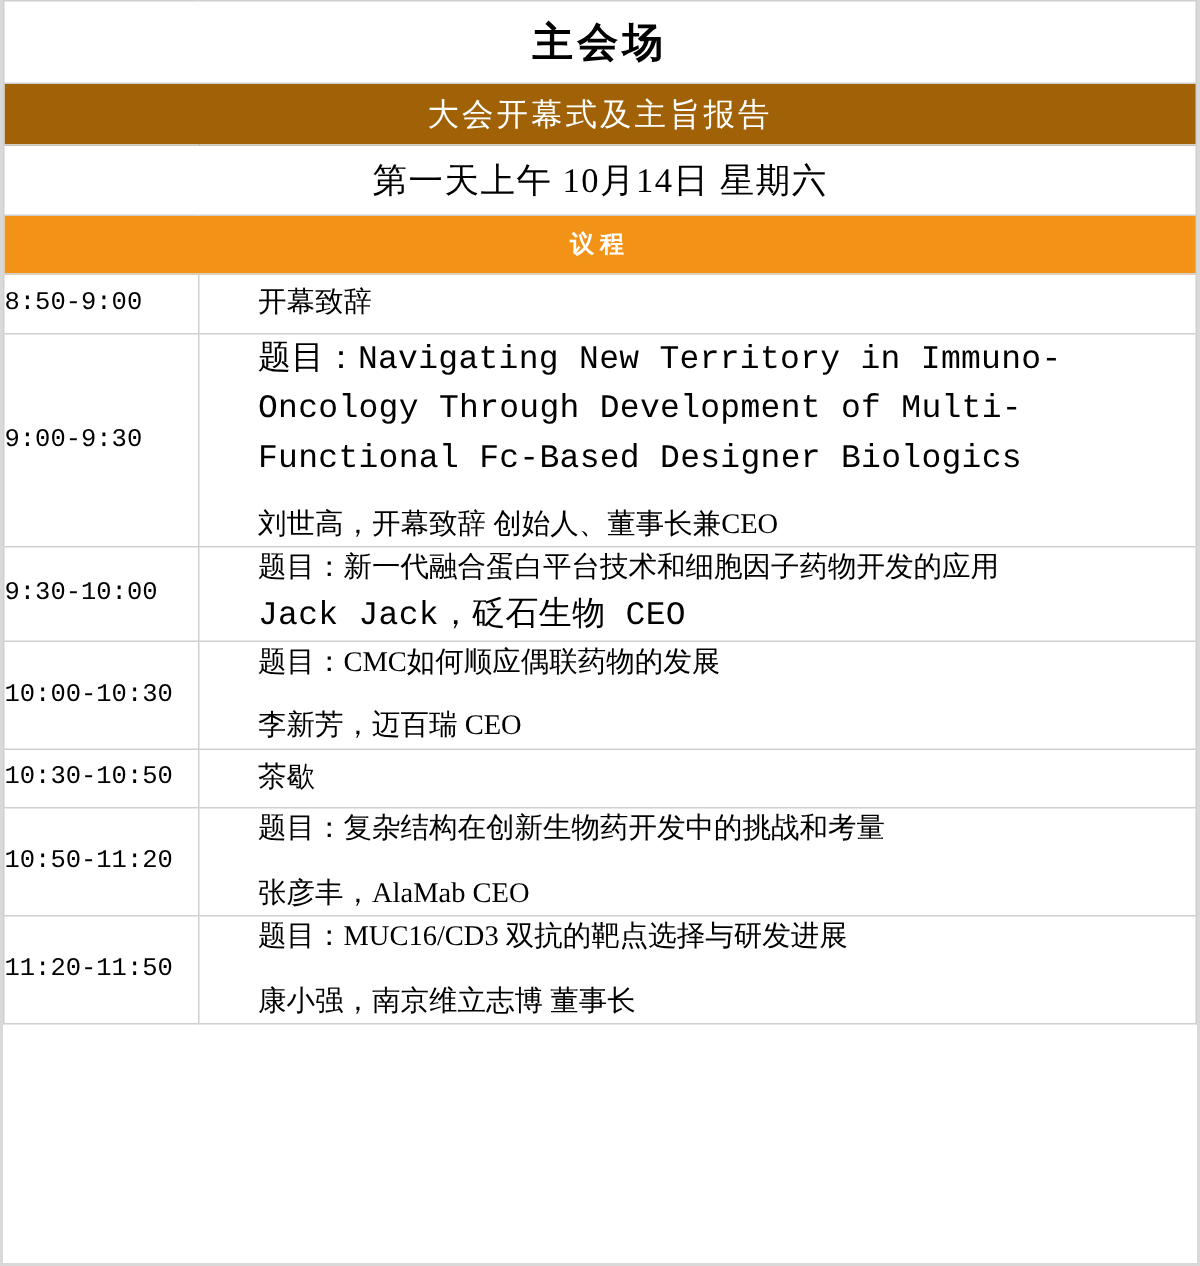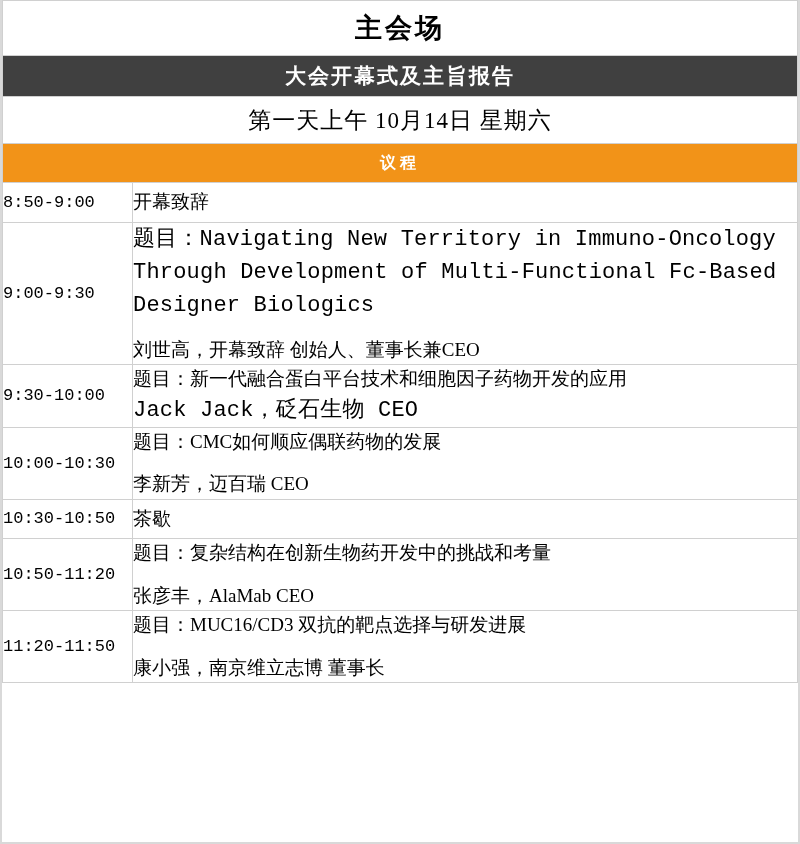--- a/index.html
+++ b/index.html
@@ -36,24 +36,24 @@
   .venue-title {
     height: 54px;
     text-align: center;
     font-size: 27px;
     font-weight: bold;
     letter-spacing: 3px;
     font-family: "Liberation Serif", serif;
     margin-top: 15px;
   }
   .band-orange {
-    background: #404040;
+    background: #a16207;
     color: #ffffff;
     text-align: center;
-    font-weight: bold;
+    font-weight: normal;
     font-size: 21px;
     letter-spacing: 2px;
     height: 40px;
     font-family: "Liberation Serif", serif;
   }
   .band-day {
     text-align: center;
     font-size: 23px;
     height: 46px;
     letter-spacing: 1px;
@@ -81,20 +81,21 @@
   }
   .content-cell {
     padding: 6px 8px 8px 8px;
     font-size: 19px;
     line-height: 1.5;
     font-family: "Liberation Serif", serif;
   }
   .content-cell .line {
     display: block;
     white-space: normal;
+    margin-left: 39px;
   }
   .content-cell .mono {
     font-family: "Liberation Mono", monospace;
     font-size: 22px;
     letter-spacing: 0.2px;
   }
   .spacer-line {
     display: block;
     height: 14px;
   }

